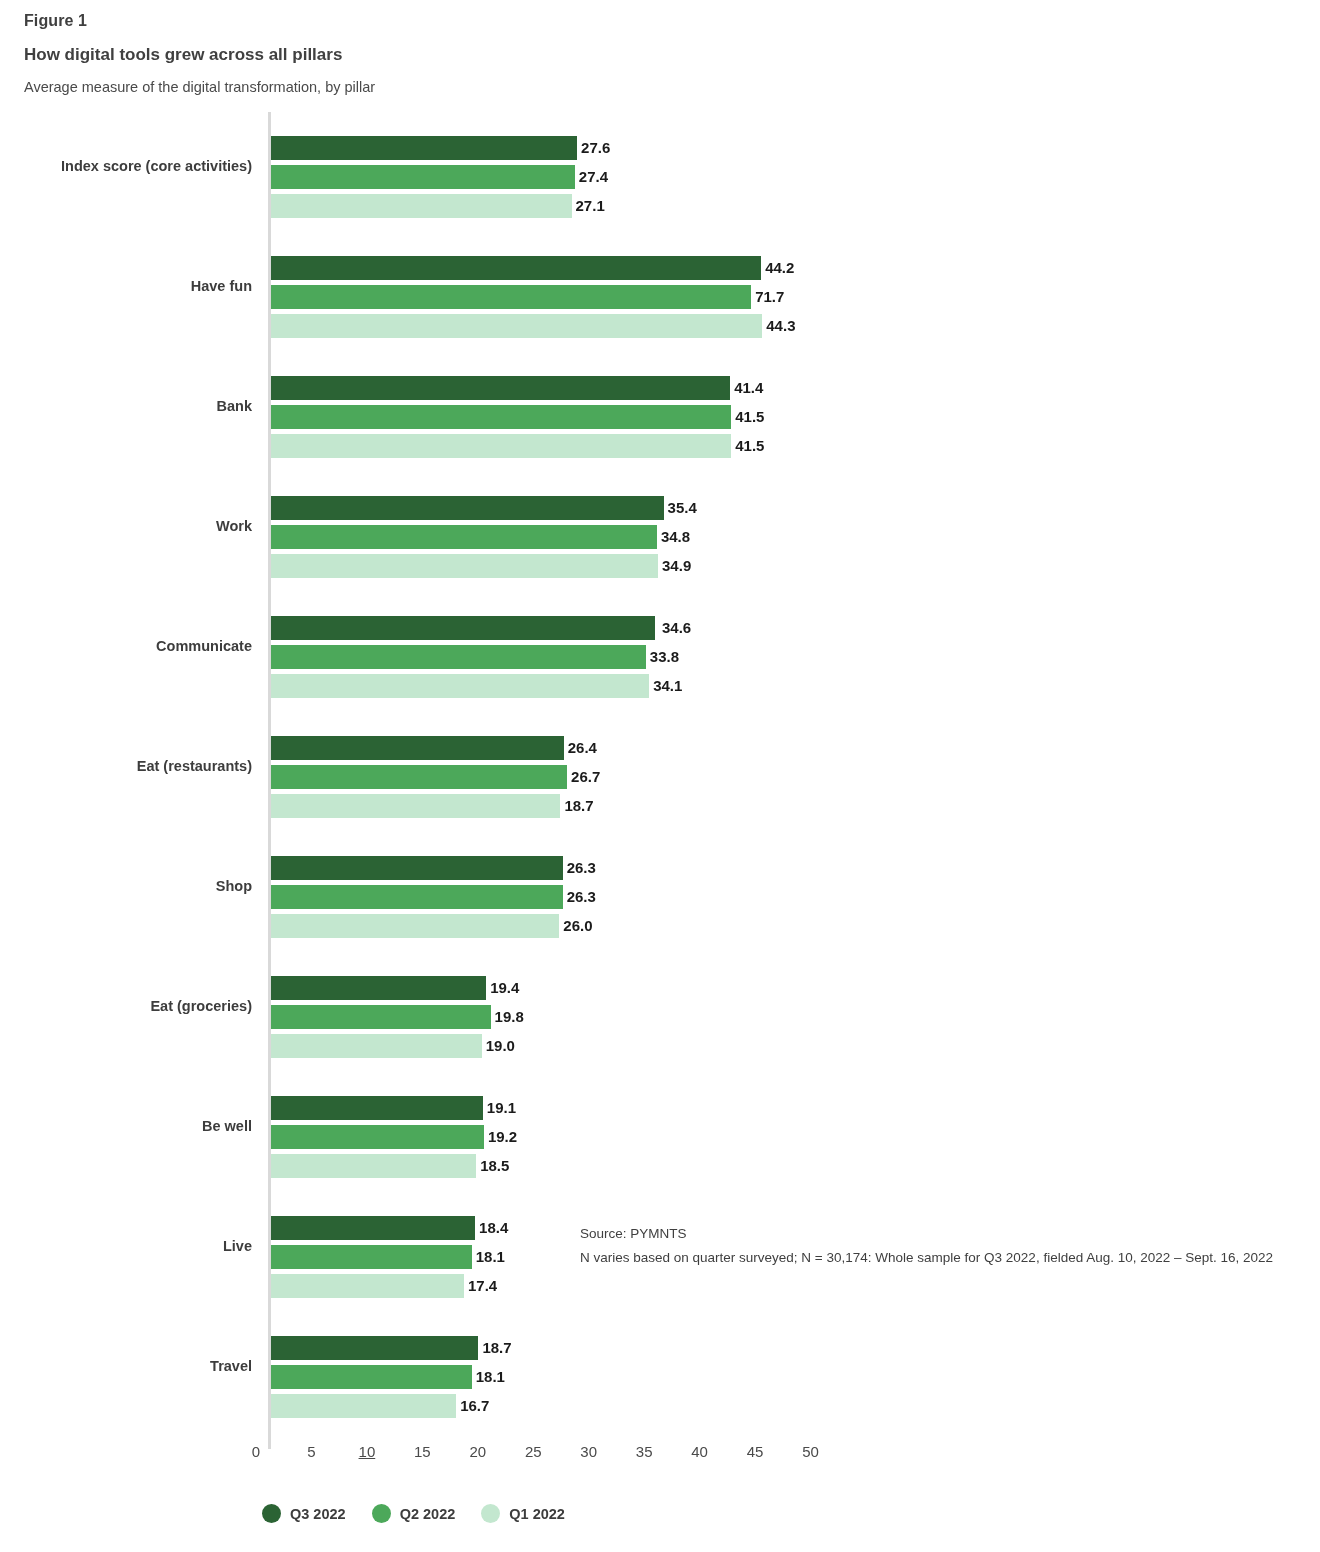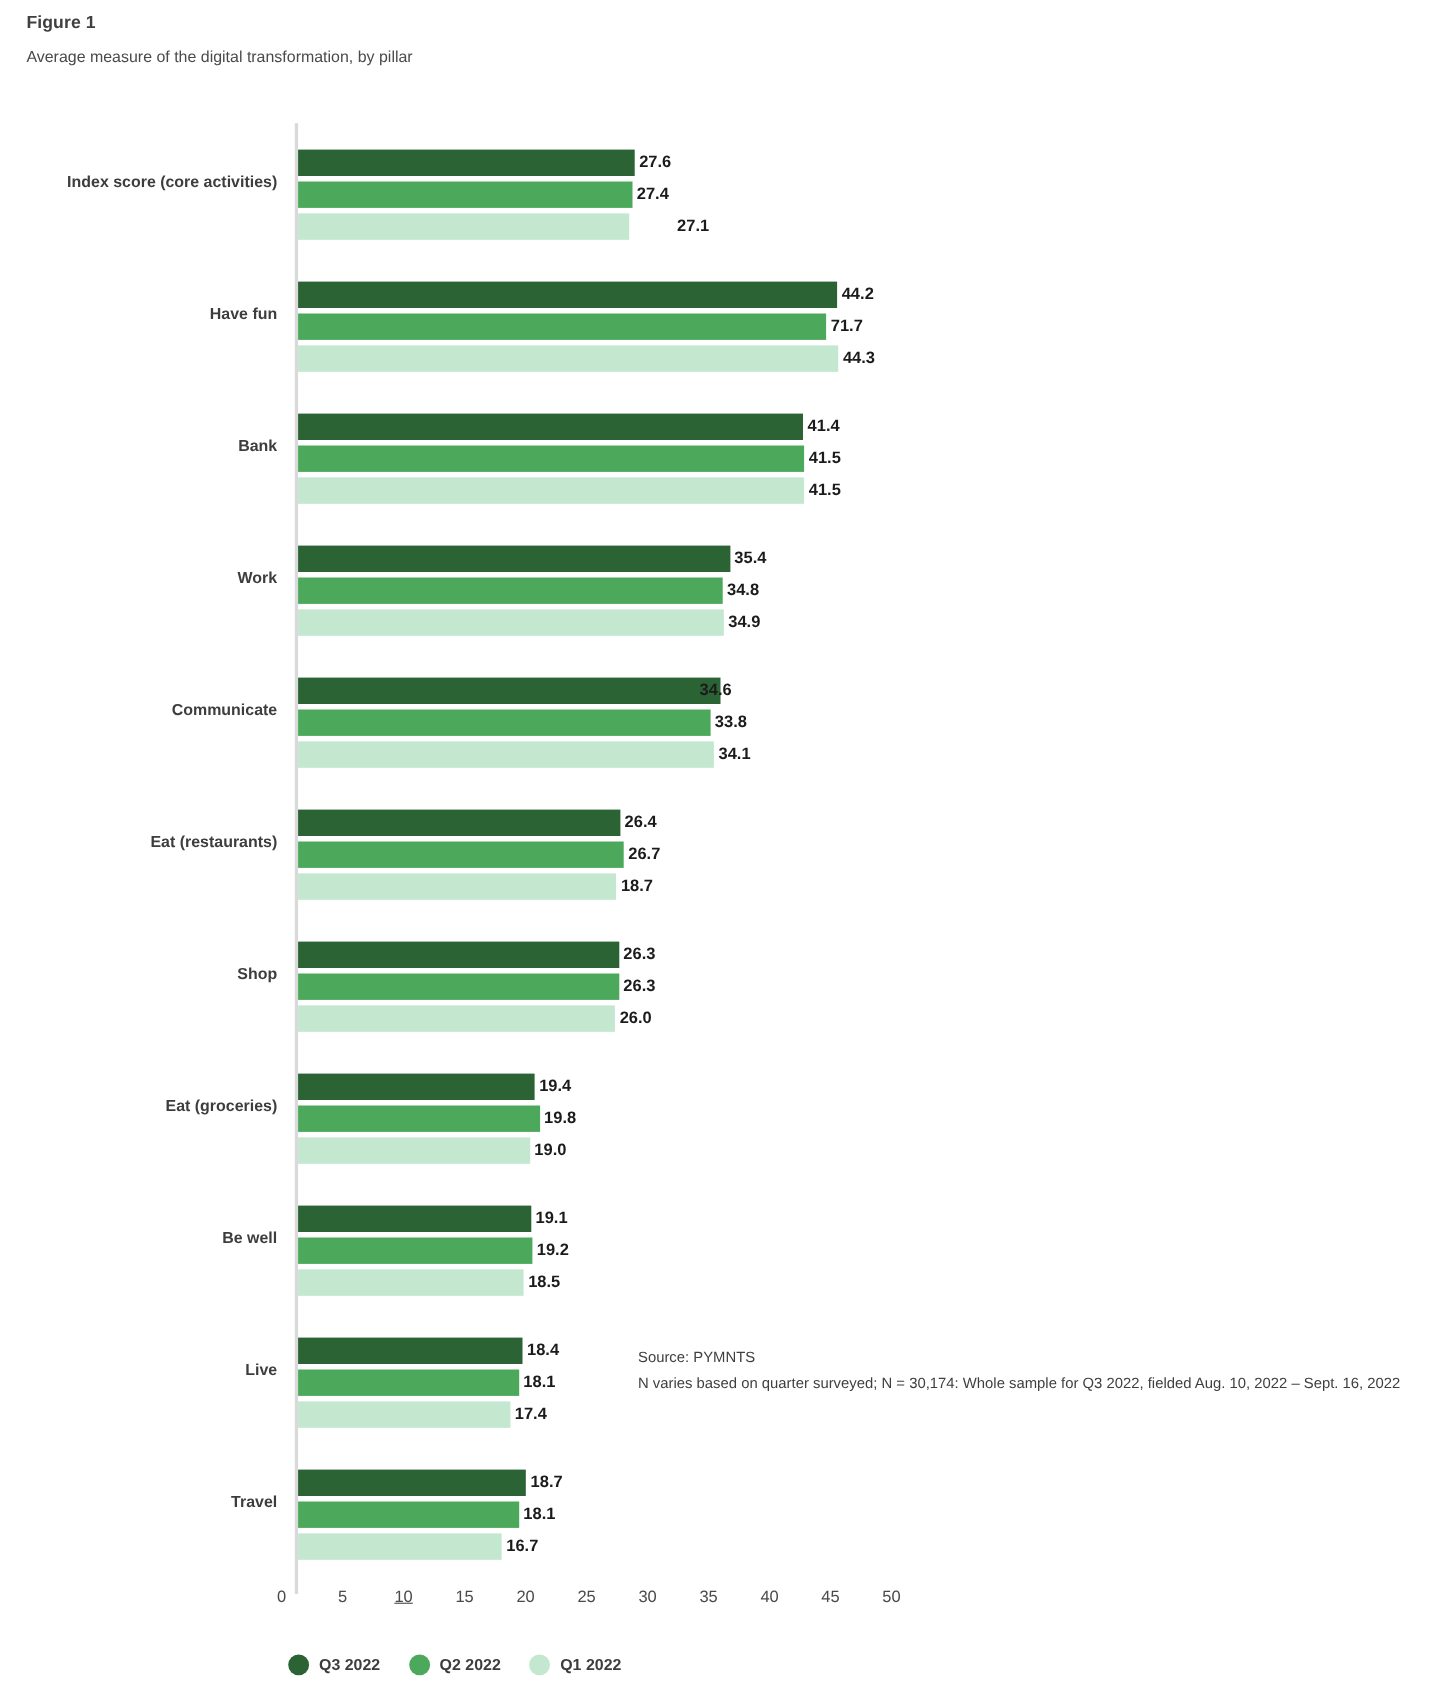--- a/index.html
+++ b/index.html
@@ -151,39 +151,40 @@
     font-weight: bold;
     color: #3d3d3d;
     white-space: nowrap;
   }
 </style>
 </head>
 <body>
 
 <div id="header">
   <div id="fig-label">Figure 1</div>
+  <div id="fig-title">How digital tools grew across all pillars</div>
   <div id="fig-subtitle">Average measure of the digital transformation, by pillar</div>
 </div>
 
 <div id="plot">
   <div id="axis-line"></div>
   <div id="groups">
       <div class="group" style="top: 0px;">
         <div class="cat-label" style="top: 46px;">Index score (core activities)</div>
         <div class="bar-row" style="top: 24px;">
           <div class="bar q3" title="Q3 2022 — Index score (core activities): 27.6" style="width: 306.084px; background: rgb(43, 99, 52);"></div>
           <div class="bar-value" style="left: 306.084px;">27.6</div>
         </div>
         <div class="bar-row" style="top: 53px;">
           <div class="bar q2" title="Q2 2022 — Index score (core activities): 27.4" style="width: 303.866px; background: rgb(76, 168, 90);"></div>
           <div class="bar-value" style="left: 303.866px;">27.4</div>
         </div>
         <div class="bar-row" style="top: 82px;">
           <div class="bar q1" title="Q1 2022 — Index score (core activities): 27.1" style="width: 300.539px; background: rgb(195, 231, 207);"></div>
-          <div class="bar-value" style="left: 300.539px; margin-left: 40px;">27.1</div>
+          <div class="bar-value" style="left: 300.539px;">27.1</div>
         </div>
       </div>
       <div class="group" style="top: 120px;">
         <div class="cat-label" style="top: 46px;">Have fun</div>
         <div class="bar-row" style="top: 24px;">
           <div class="bar q3" title="Q3 2022 — Have fun: 44.2" style="width: 490.178px; background: rgb(43, 99, 52);"></div>
           <div class="bar-value" style="left: 490.178px;">44.2</div>
         </div>
         <div class="bar-row" style="top: 53px;">
           <div class="bar q2" title="Q2 2022 — Have fun: 43.3" style="width: 480.197px; background: rgb(76, 168, 90);"></div>
@@ -221,21 +222,21 @@
         </div>
         <div class="bar-row" style="top: 82px;">
           <div class="bar q1" title="Q1 2022 — Work: 34.9" style="width: 387.041px; background: rgb(195, 231, 207);"></div>
           <div class="bar-value" style="left: 387.041px;">34.9</div>
         </div>
       </div>
       <div class="group" style="top: 480px;">
         <div class="cat-label" style="top: 46px;">Communicate</div>
         <div class="bar-row" style="top: 24px;">
           <div class="bar q3" title="Q3 2022 — Communicate: 34.6" style="width: 383.714px; background: rgb(43, 99, 52);"></div>
-          <div class="bar-value" style="left: 361px; text-align: center;">34.6</div>
+          <div class="bar-value" style="left: 387px; text-align: center;">34.6</div>
         </div>
         <div class="bar-row" style="top: 53px;">
           <div class="bar q2" title="Q2 2022 — Communicate: 33.8" style="width: 374.842px; background: rgb(76, 168, 90);"></div>
           <div class="bar-value" style="left: 374.842px;">33.8</div>
         </div>
         <div class="bar-row" style="top: 82px;">
           <div class="bar q1" title="Q1 2022 — Communicate: 34.1" style="width: 378.169px; background: rgb(195, 231, 207);"></div>
           <div class="bar-value" style="left: 378.169px;">34.1</div>
         </div>
       </div>

